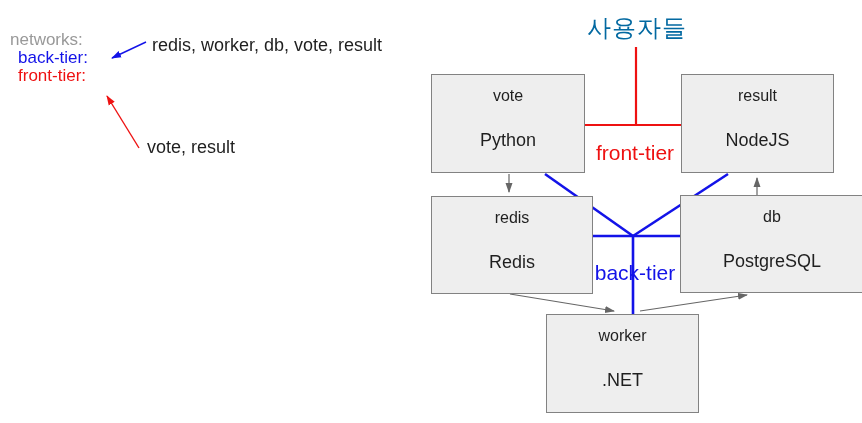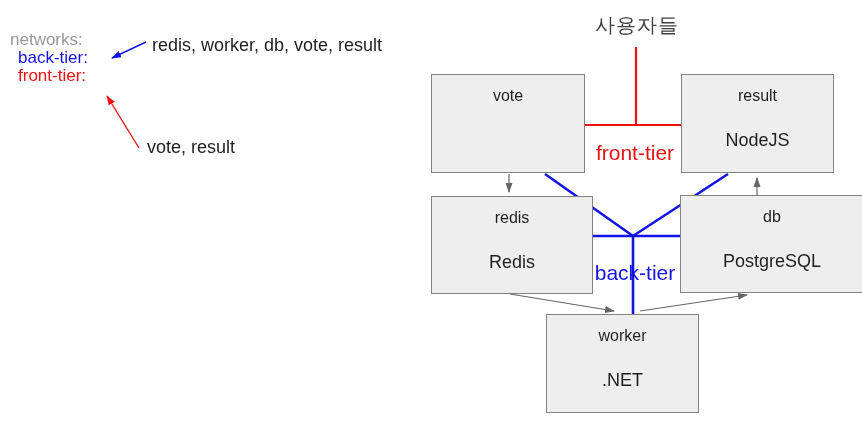--- a/index.html
+++ b/index.html
@@ -19,21 +19,21 @@
     width:862px;height:423px;
     background:#ffffff;
     overflow:hidden;
   }
   .abs{position:absolute;line-height:1.15;white-space:nowrap;}
   .legend-label{font-size:17px;}
   .legend-members{font-size:18px;color:var(--text-black);}
   .gray{color:var(--muted-gray);}
   .blue{color:var(--back-tier-blue);}
   .red{color:var(--front-tier-red);}
-  .users-label{font-size:20px;color:#404040;letter-spacing:1px;text-align:center;width:120px;}
+  .users-label{font-size:24px;color:#0369a1;letter-spacing:1px;text-align:center;width:120px;}
   .tier-label{font-size:21px;text-align:center;width:130px;}
   svg.wires{position:absolute;left:0;top:0;width:862px;height:423px;}
   .stroke-red{stroke:var(--front-tier-red);stroke-width:2.2px;fill:none;}
   .stroke-blue{stroke:var(--back-tier-blue);stroke-width:2.6px;fill:none;}
   .stroke-gray{stroke:var(--arrow-gray);stroke-width:1.2px;fill:none;}
   .stroke-blue-thin{stroke:var(--back-tier-blue);stroke-width:1.4px;fill:none;}
   .stroke-red-thin{stroke:var(--front-tier-red);stroke-width:1.4px;fill:none;}
   .node{
     position:absolute;
     background:var(--box-fill);
@@ -84,20 +84,21 @@
   <div class="abs legend-label red" style="left:18px;top:66px;">front-tier:</div>
   <div class="abs legend-members" style="left:152px;top:35px;">redis, worker, db, vote, result</div>
   <div class="abs legend-members" style="left:147px;top:137px;">vote, result</div>
 
   <div class="abs users-label" style="left:577px;top:14px;">사용자들</div>
   <div class="abs tier-label red" style="left:570px;top:141px;">front-tier</div>
   <div class="abs tier-label blue" style="left:570px;top:261px;">back-tier</div>
 
   <div class="node" style="left:431px;top:74px;width:154px;height:99px;">
     <div class="node-title">vote</div>
+    <div class="node-tech">Python</div>
   </div>
 
   <div class="node" style="left:681px;top:74px;width:153px;height:99px;">
     <div class="node-title">result</div>
     <div class="node-tech">NodeJS</div>
   </div>
 
   <div class="node" style="left:431px;top:196px;width:162px;height:98px;">
     <div class="node-title">redis</div>
     <div class="node-tech">Redis</div>

